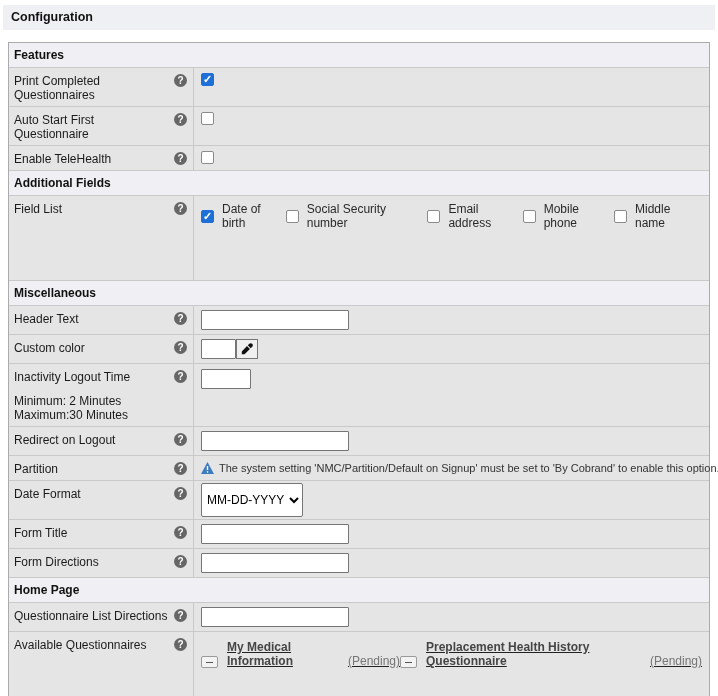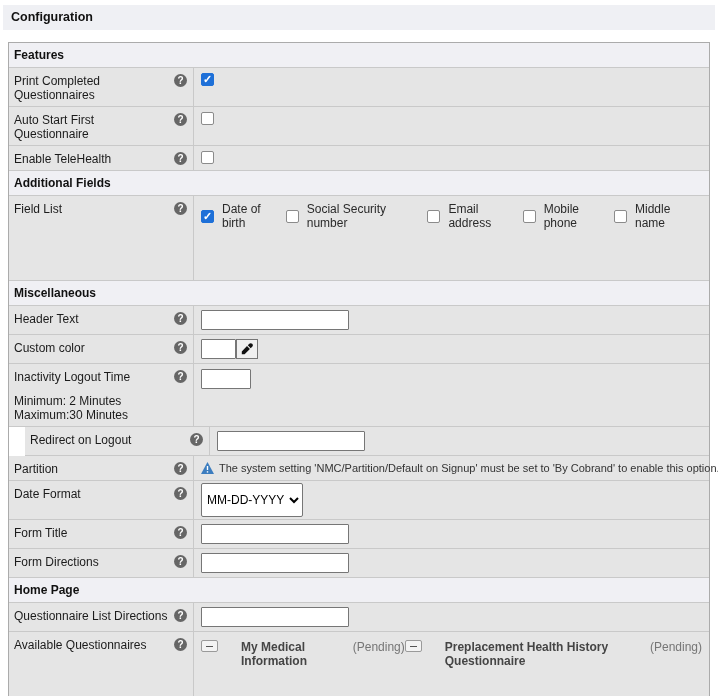--- a/index.html
+++ b/index.html
@@ -95,21 +95,21 @@
   
   select.sel {
     height: 34px; min-width: 97px;
     border: 1px solid #767676; border-radius: 2px;
     background: #fff; font-family: "Liberation Sans", sans-serif; font-size: 12px;
     padding: 0 1px;
   }
 
   
   .q-list { padding-top: 8px; }
-  .q-item { display: flex; align-items: flex-start; gap: 23px; margin-bottom: 4px; min-height: 13px; }
+  .q-item { display: flex; align-items: flex-end; gap: 9px; margin-bottom: 4px; min-height: 13px; text-decoration: underline; }
   .drag-handle {
     width: 17px; height: 12px; flex: 0 0 17px;
     border: 1px solid #9a9a9a; border-radius: 2px;
     background: #f3f3f3;
     display: flex; align-items: center; justify-content: center;
     cursor: move;
   }
   .drag-handle .dash { width: 7px; height: 1px; background: #555; }
   .q-name { font-weight: bold; color: #454545; }
   .q-status { color: #767676; }
@@ -236,21 +236,21 @@
       <div class="note">
         <div>Minimum: 2 Minutes</div>
         <div>Maximum:30 Minutes</div>
       </div>
     </div>
     <div class="content-cell" style="align-items:flex-start;padding-top:5px;">
       <input type="text" class="txt w-sm" value="" style="">
     </div>
   </div>
 
-  <div class="row" style="min-height:26px;margin-left:16px;">
+  <div class="row" style="min-height:26px;">
     <div class="label-cell">
       <div class="label-line">
         <span class="label-text">Redirect on Logout</span>
         <span class="help">?</span>
       </div>
     </div>
     <div class="content-cell">
       <input type="text" class="txt w-med" value="" style="">
     </div>
   </div>

